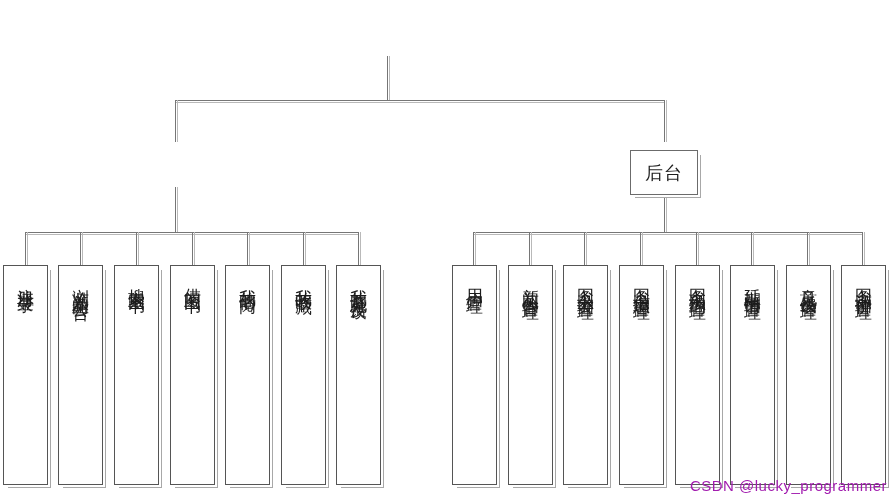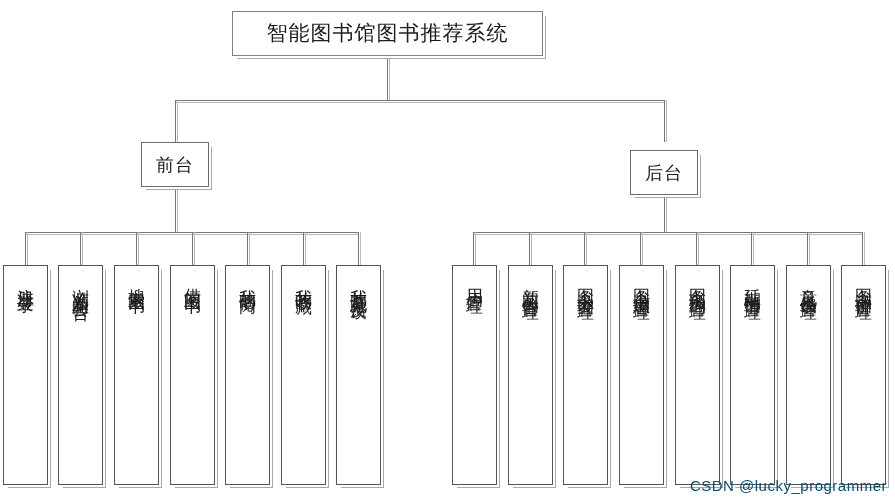--- a/index.html
+++ b/index.html
@@ -99,47 +99,41 @@
     width: 100%; height: 1px;
     background: #b9b9b9;
   }
 
   
   .watermark {
     position: absolute;
     right: 8px;
     bottom: 6px;
     font-size: 15px;
-    color: #0c4a6e;
+    color: #a21caf;
     letter-spacing: .5px;
     z-index: 5;
     pointer-events: none;
     font-family: "Liberation Sans", sans-serif;
   }
 </style>
 </head>
 <body>
 
 <div id="diagram">
 
-  <div class="node root">
-    <span>智能图书馆图书推荐系统</span>
-  </div>
 
   <div class="line v" style="left:387px; top:56px; height:44px;"></div>
 
   <div class="line h" style="left:175px; top:100px; width:489px;"></div>
 
   <div class="line v" style="left:175px; top:100px; height:42px;"></div>
 
   <div class="line v" style="left:664px; top:100px; height:42px;"></div>
 
-  <div class="node branch left">
-    <span>前台</span>
-  </div>
   <div class="node branch right">
     <span>后台</span>
   </div>
 
   <div class="line v" style="left:175px; top:187px; height:45px;"></div>
   <div class="line h" style="left:25px; top:232px; width:334px;"></div>
 
   <div class="line v" style="left:25px;  top:232px; height:33px;"></div>
   <div class="line v" style="left:80px;  top:232px; height:33px;"></div>
   <div class="line v" style="left:136px; top:232px; height:33px;"></div>

